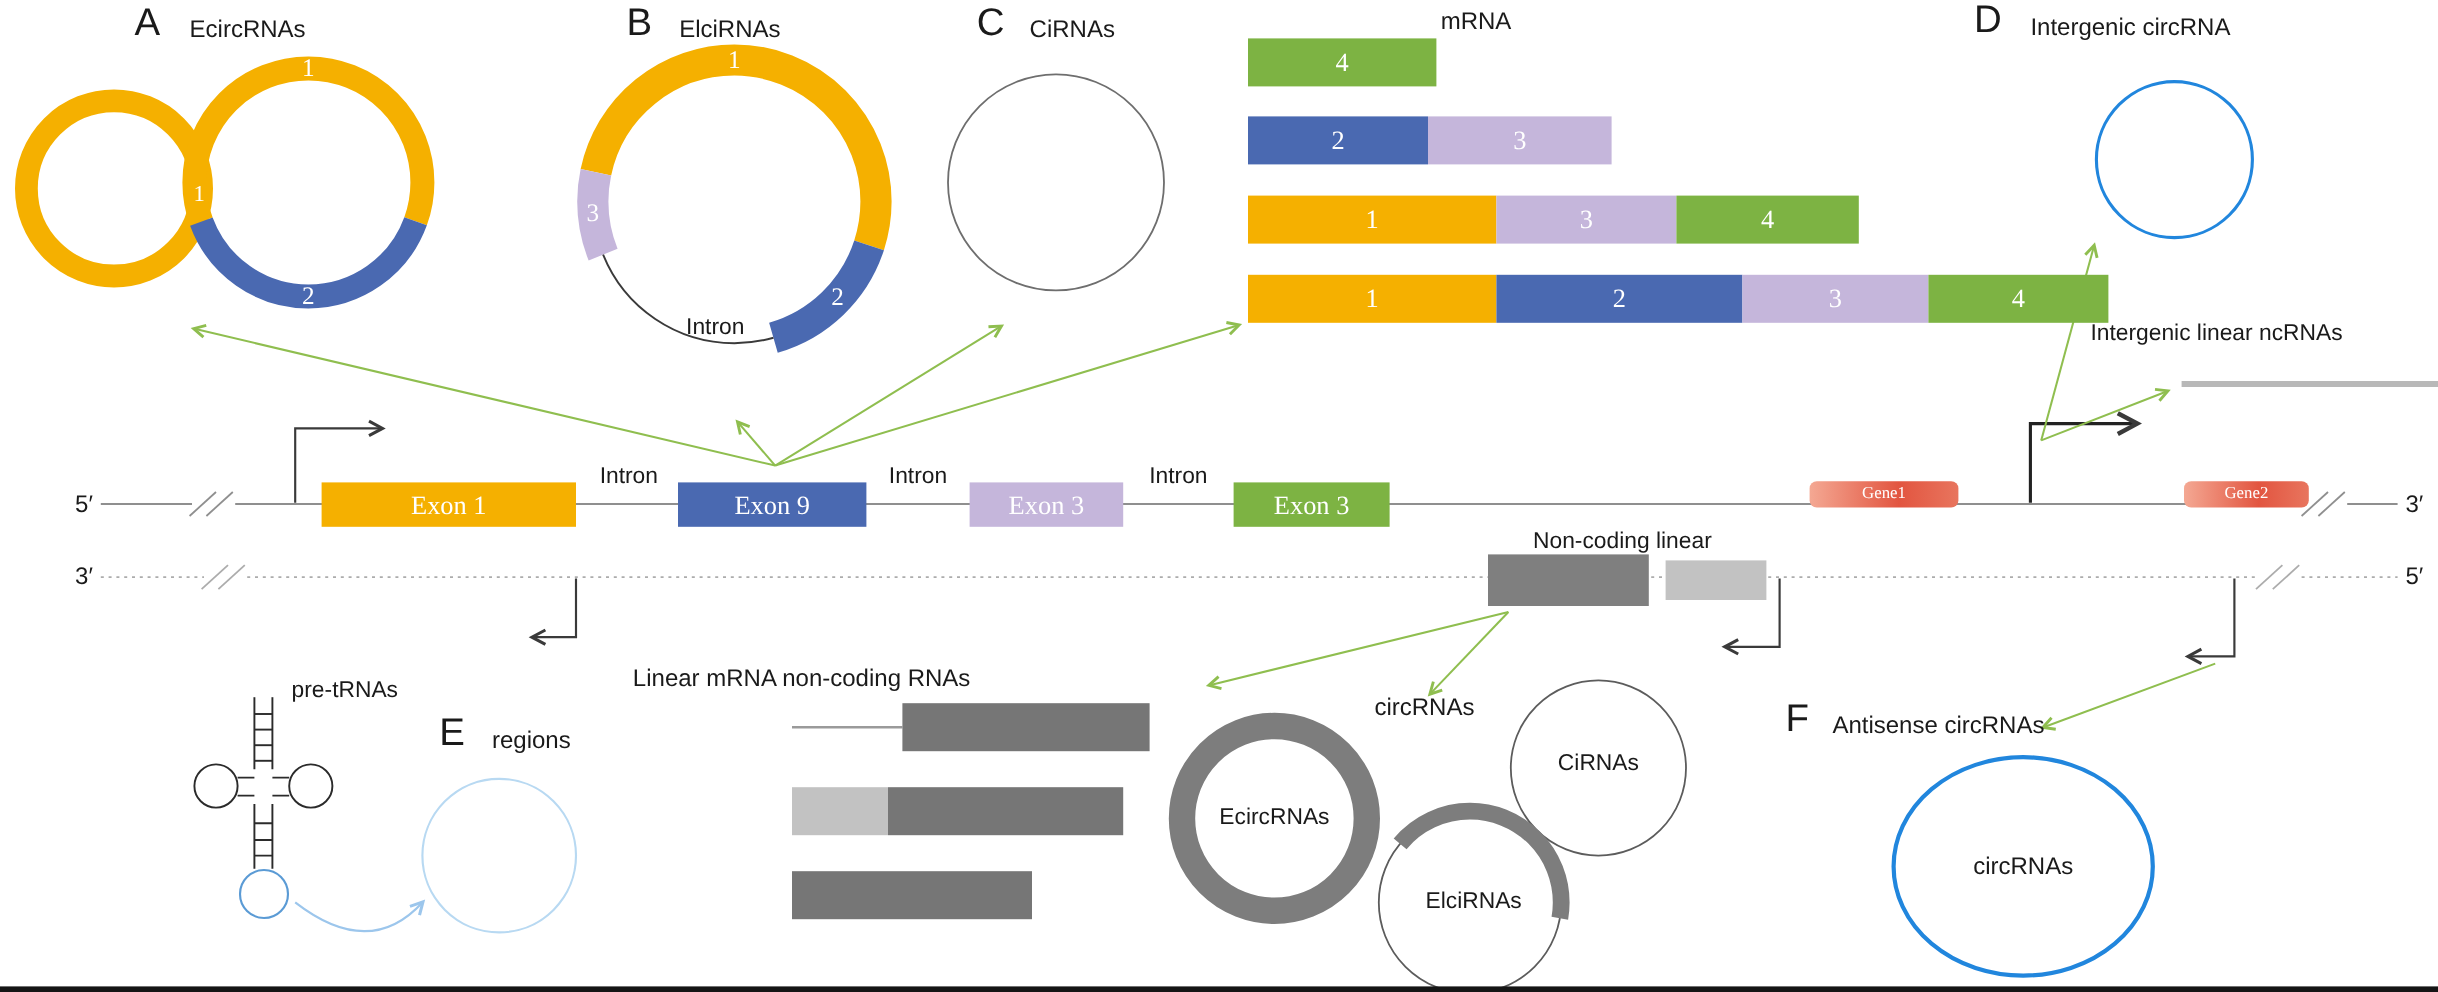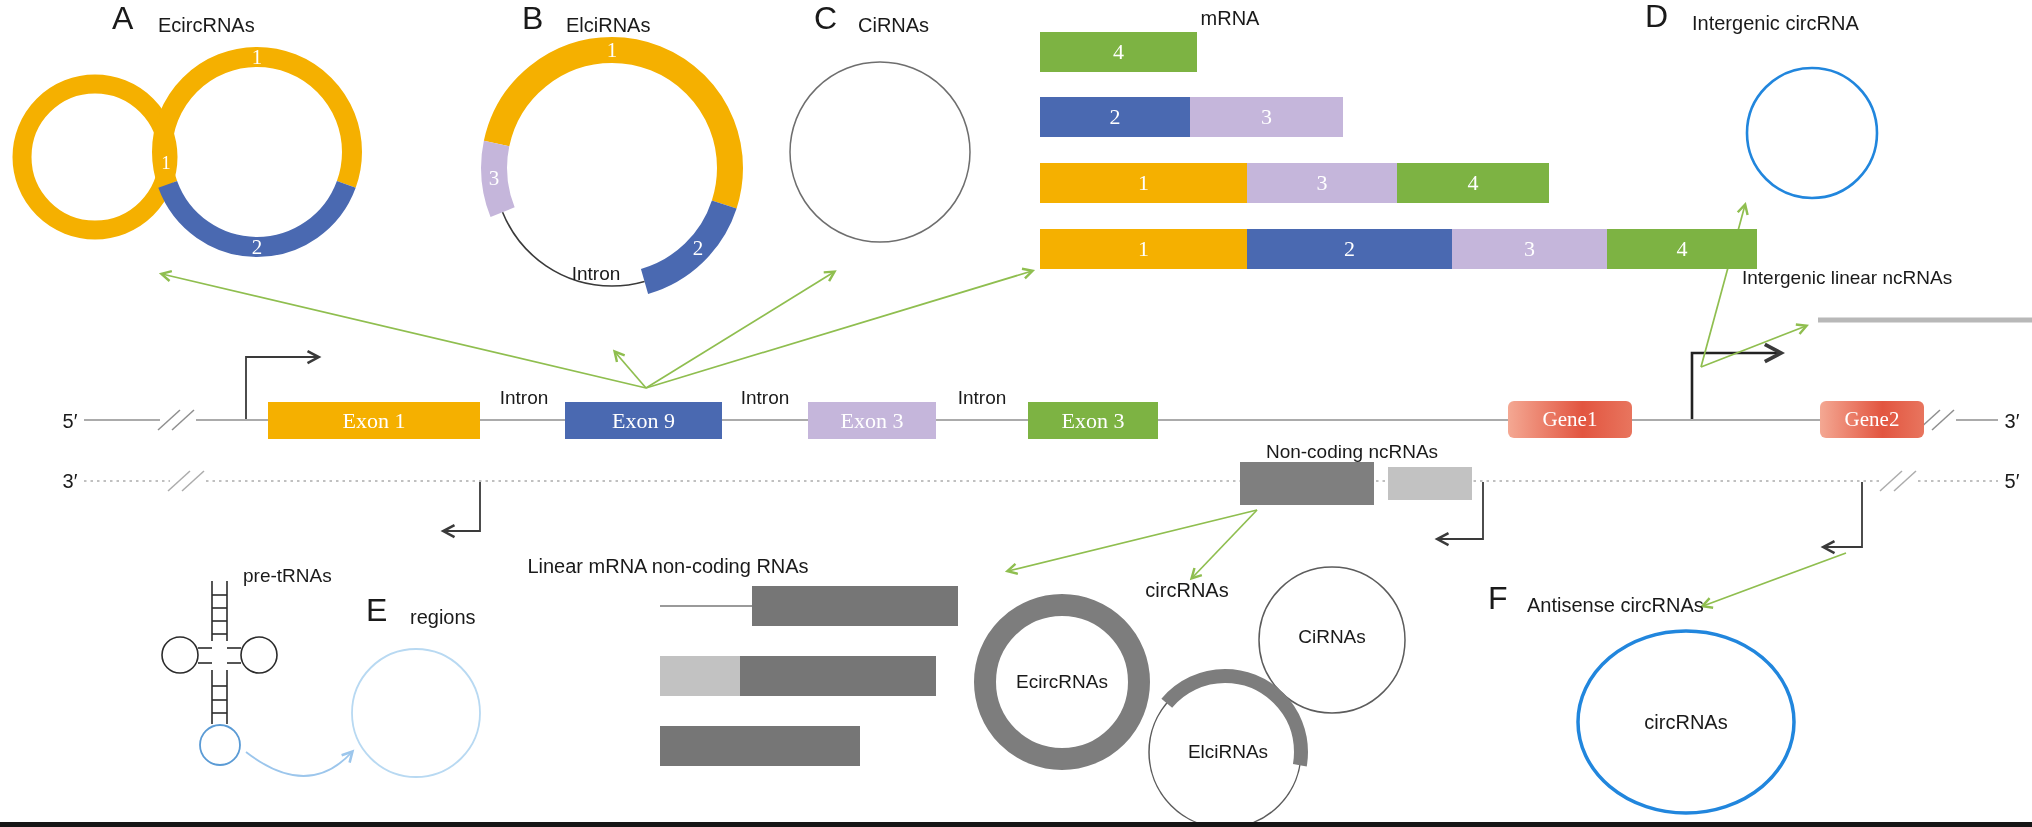--- a/index.html
+++ b/index.html
@@ -14,22 +14,22 @@
   .ringnum{font-family:"Liberation Serif",serif;color:#fff;font-size:21px;line-height:1}
   .bar-row{position:absolute;display:flex;height:40px}
   .seg{display:flex;align-items:center;justify-content:center;color:#fff;
        font-family:"Liberation Serif",serif;font-size:22px}
   .bg-yellow{background:#F5B000}
   .bg-blue{background:#4A69B1}
   .bg-purple{background:#C5B6DB}
   .bg-green{background:#7DB343}
   .exon{position:absolute;height:37px;display:flex;align-items:center;justify-content:center;
         color:#fff;font-family:"Liberation Serif",serif;font-size:22px}
-  .gene{position:absolute;height:37px;border-radius:6px;display:flex;align-items:center;justify-content:center;
-        color:#fff;font-family:"Liberation Serif",serif;font-size:21px;
+  .gene{position:absolute;height:22px;border-radius:6px;display:flex;align-items:center;justify-content:center;
+        color:#fff;font-family:"Liberation Serif",serif;font-size:14px;
         background:linear-gradient(90deg,#F4A893 0%,#E25540 60%,#E8755E 100%)}
   .gbar{position:absolute;height:40px;background:#767676}
   .gbar-light{position:absolute;height:40px;background:#C2C2C2}
   .box-dark{position:absolute;background:#7F7F7F}
   .box-light{position:absolute;background:#C2C2C2}
   #artwork{position:absolute;left:0;top:0}
 </style>
 </head>
 <body>
 
@@ -195,21 +195,21 @@
   <div class="abs ctr small" style="left:524px;top:398px">Intron</div>
   <div class="exon bg-blue" style="left:565px;top:402px;width:157px">Exon 9</div>
   <div class="abs ctr small" style="left:765px;top:398px">Intron</div>
   <div class="exon bg-purple" style="left:808px;top:402px;width:128px">Exon 3</div>
   <div class="abs ctr small" style="left:982px;top:398px">Intron</div>
   <div class="exon bg-green" style="left:1028px;top:402px;width:130px">Exon 3</div>
 
   <div class="gene" style="left:1508px;top:401px;width:124px">Gene1</div>
   <div class="gene" style="left:1820px;top:401px;width:104px">Gene2</div>
 
-  <div class="abs ctr small" style="left:1352px;top:452px">Non-coding ncRNAs</div>
+  <div class="abs ctr small" style="left:1352px;top:452px">Non-coding linear</div>
   <div class="box-dark" style="left:1240px;top:462px;width:134px;height:43px"></div>
   <div class="box-light" style="left:1388px;top:467px;width:84px;height:33px"></div>
 
   <div class="abs small nw" style="left:243px;top:566px">pre-tRNAs</div>
 
   <div class="abs ctr cap" style="left:668px;top:566px">Linear mRNA non-coding RNAs</div>
   <div class="gbar" style="left:752px;top:586px;width:206px"></div>
   <div class="gbar-light" style="left:660px;top:656px;width:80px"></div>
   <div class="gbar" style="left:740px;top:656px;width:196px"></div>
   <div class="gbar" style="left:660px;top:726px;width:200px"></div>

